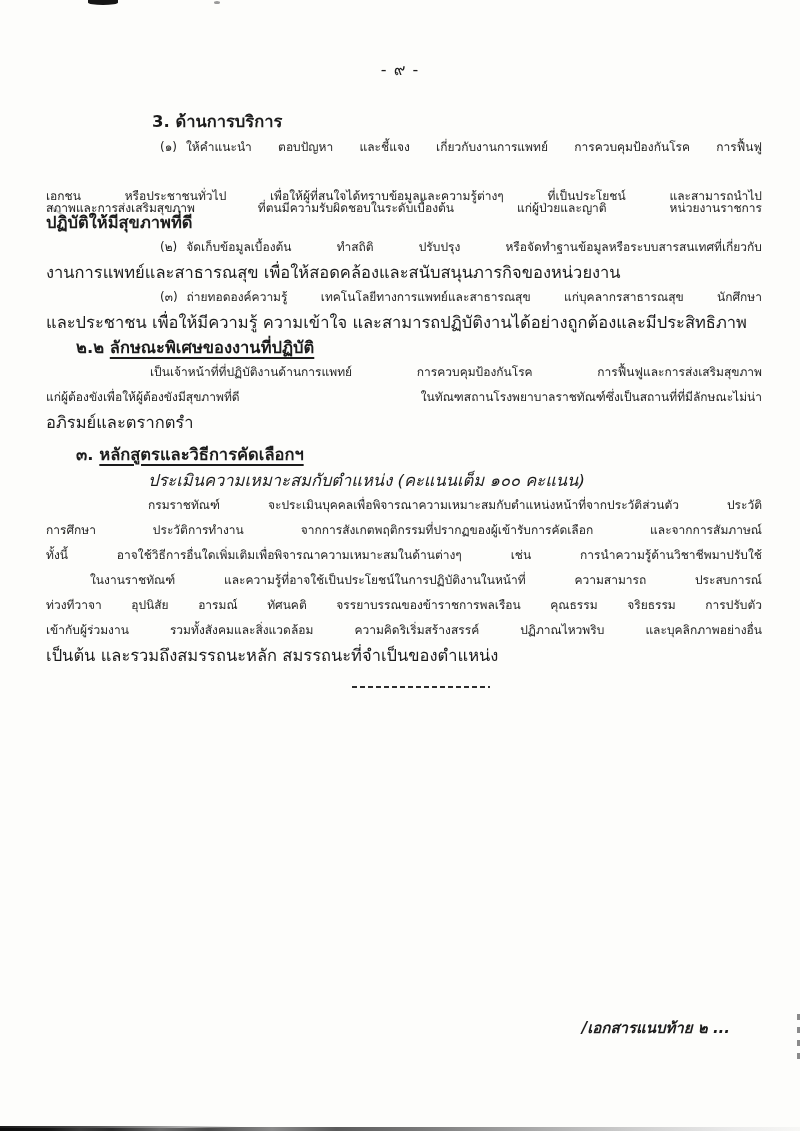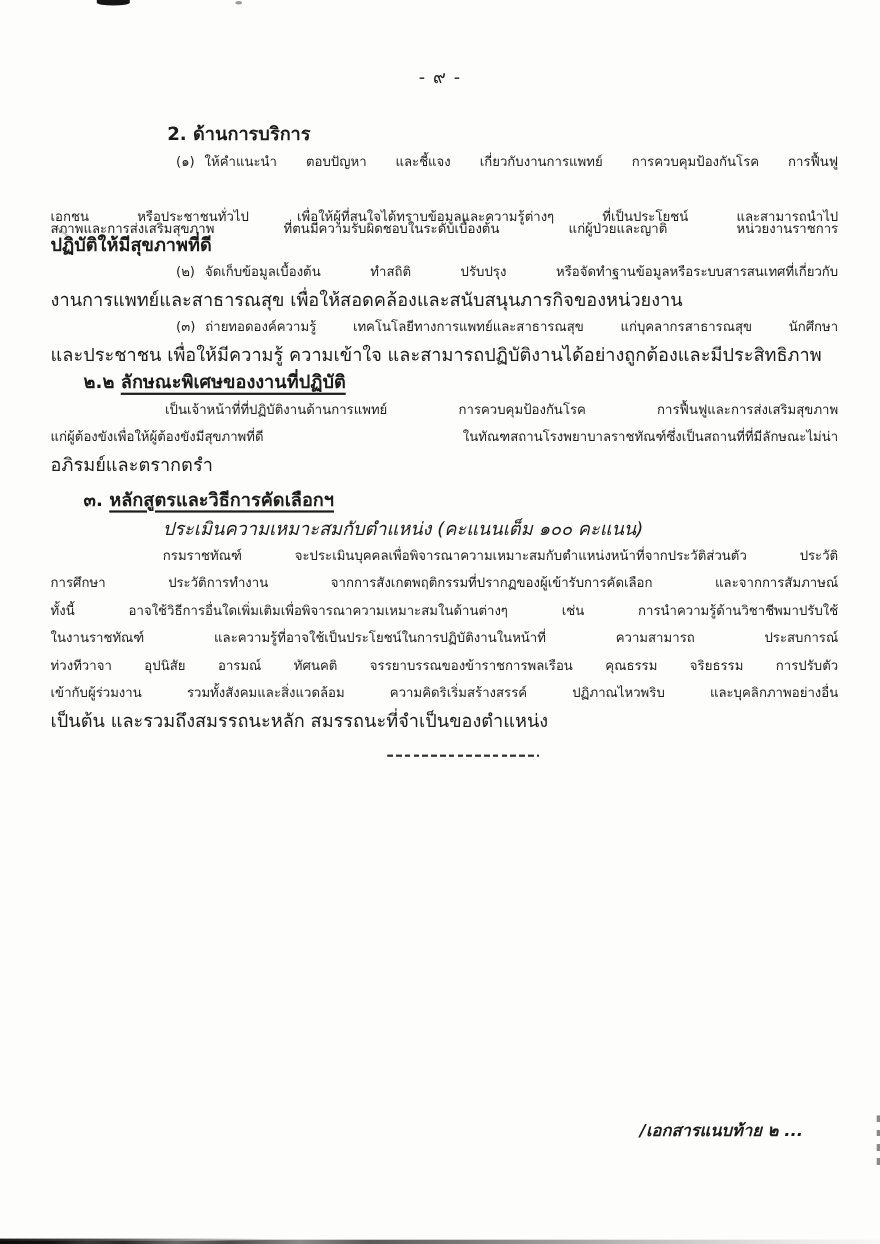--- a/index.html
+++ b/index.html
@@ -72,45 +72,45 @@
 
 <div class="smudge-top"></div>
 <div class="smudge-top2"></div>
 <div class="mark-left"></div>
 <div class="band-bottom"></div>
 <div class="band-bottom2"></div>
 <div class="mark-right-edge"></div>
 
 <div class="pagenum">- ๙ -</div>
 
-<div class="line bold" style="top:110px;left:152px;">2. ด้านการบริการ</div>
+<div class="line bold" style="top:110px;left:152px;">3. ด้านการบริการ</div>
 
 <div class="wrapline just" style="top:136px;left:160px;"><span class="plabel">(๑)</span><span>ให้คำแนะนำ ตอบปัญหา และชี้แจง เกี่ยวกับงานการแพทย์ การควบคุมป้องกันโรค การฟื้นฟู</span></div>
 <div class="wrapline just" style="top:161px;margin-top:36px;">สภาพและการส่งเสริมสุขภาพ ที่ตนมีความรับผิดชอบในระดับเบื้องต้น แก่ผู้ป่วยและญาติ หน่วยงานราชการ</div>
-<div class="wrapline just" style="top:186px;">เอกชน หรือประชาชนทั่วไป เพื่อให้ผู้ที่สนใจได้ทราบข้อมูลและความรู้ต่างๆ ที่เป็นประโยชน์ และสามารถนำไป</div>
+<div class="wrapline just" style="top:186px;font-family:Liberation Mono, monospace;">เอกชน หรือประชาชนทั่วไป เพื่อให้ผู้ที่สนใจได้ทราบข้อมูลและความรู้ต่างๆ ที่เป็นประโยชน์ และสามารถนำไป</div>
 <div class="line" style="top:211px;left:46px;font-weight:bold;">ปฏิบัติให้มีสุขภาพที่ดี</div>
 
 <div class="wrapline just" style="top:236px;left:160px;"><span class="plabel">(๒)</span><span>จัดเก็บข้อมูลเบื้องต้น ทำสถิติ ปรับปรุง หรือจัดทำฐานข้อมูลหรือระบบสารสนเทศที่เกี่ยวกับ</span></div>
 <div class="line" style="top:261px;left:46px;">งานการแพทย์และสาธารณสุข เพื่อให้สอดคล้องและสนับสนุนภารกิจของหน่วยงาน</div>
 
 <div class="wrapline just" style="top:286px;left:160px;"><span class="plabel">(๓)</span><span>ถ่ายทอดองค์ความรู้ เทคโนโลยีทางการแพทย์และสาธารณสุข แก่บุคลากรสาธารณสุข นักศึกษา</span></div>
 <div class="line" style="top:311px;left:46px;">และประชาชน เพื่อให้มีความรู้ ความเข้าใจ และสามารถปฏิบัติงานได้อย่างถูกต้องและมีประสิทธิภาพ</div>
 
 <div class="line bold" style="top:336px;left:76px;"><span>๒.๒</span>&nbsp;<span class="uline">ลักษณะพิเศษของงานที่ปฏิบัติ</span></div>
 
 <div class="wrapline just" style="top:361px;left:150px;">เป็นเจ้าหน้าที่ที่ปฏิบัติงานด้านการแพทย์ การควบคุมป้องกันโรค การฟื้นฟูและการส่งเสริมสุขภาพ</div>
 <div class="wrapline just" style="top:386px;">แก่ผู้ต้องขังเพื่อให้ผู้ต้องขังมีสุขภาพที่ดี ในทัณฑสถานโรงพยาบาลราชทัณฑ์ซึ่งเป็นสถานที่ที่มีลักษณะไม่น่า</div>
 <div class="line" style="top:411px;left:46px;">อภิรมย์และตรากตรำ</div>
 
 <div class="line bold" style="top:443px;left:76px;"><span>๓.</span>&nbsp;<span class="uline">หลักสูตรและวิธีการคัดเลือกฯ</span></div>
 
 <div class="line" style="top:469px;left:148px;font-style:italic;">ประเมินความเหมาะสมกับตำแหน่ง (คะแนนเต็ม ๑๐๐ คะแนน)</div>
 <div class="wrapline just" style="top:494px;left:148px;">กรมราชทัณฑ์ จะประเมินบุคคลเพื่อพิจารณาความเหมาะสมกับตำแหน่งหน้าที่จากประวัติส่วนตัว ประวัติ</div>
 <div class="wrapline just" style="top:519px;">การศึกษา ประวัติการทำงาน จากการสังเกตพฤติกรรมที่ปรากฏของผู้เข้ารับการคัดเลือก และจากการสัมภาษณ์</div>
 <div class="wrapline just" style="top:544px;">ทั้งนี้ อาจใช้วิธีการอื่นใดเพิ่มเติมเพื่อพิจารณาความเหมาะสมในด้านต่างๆ เช่น การนำความรู้ด้านวิชาชีพมาปรับใช้</div>
-<div class="wrapline just" style="top:569px;">ในงานราชทัณฑ์ และความรู้ที่อาจใช้เป็นประโยชน์ในการปฏิบัติงานในหน้าที่ ความสามารถ ประสบการณ์</div>
+<div class="wrapline just" style="top:569px;margin-left:44px;">ในงานราชทัณฑ์ และความรู้ที่อาจใช้เป็นประโยชน์ในการปฏิบัติงานในหน้าที่ ความสามารถ ประสบการณ์</div>
 <div class="wrapline just" style="top:594px;">ท่วงทีวาจา อุปนิสัย อารมณ์ ทัศนคติ จรรยาบรรณของข้าราชการพลเรือน คุณธรรม จริยธรรม การปรับตัว</div>
 <div class="wrapline just" style="top:619px;">เข้ากับผู้ร่วมงาน รวมทั้งสังคมและสิ่งแวดล้อม ความคิดริเริ่มสร้างสรรค์ ปฏิภาณไหวพริบ และบุคลิกภาพอย่างอื่น</div>
 <div class="line" style="top:644px;left:46px;">เป็นต้น และรวมถึงสมรรถนะหลัก สมรรถนะที่จำเป็นของตำแหน่ง</div>
 
 <div class="divider"></div>
 
 <div class="footer-note">/เอกสารแนบท้าย ๒ ...</div>
 
 </body></html>

